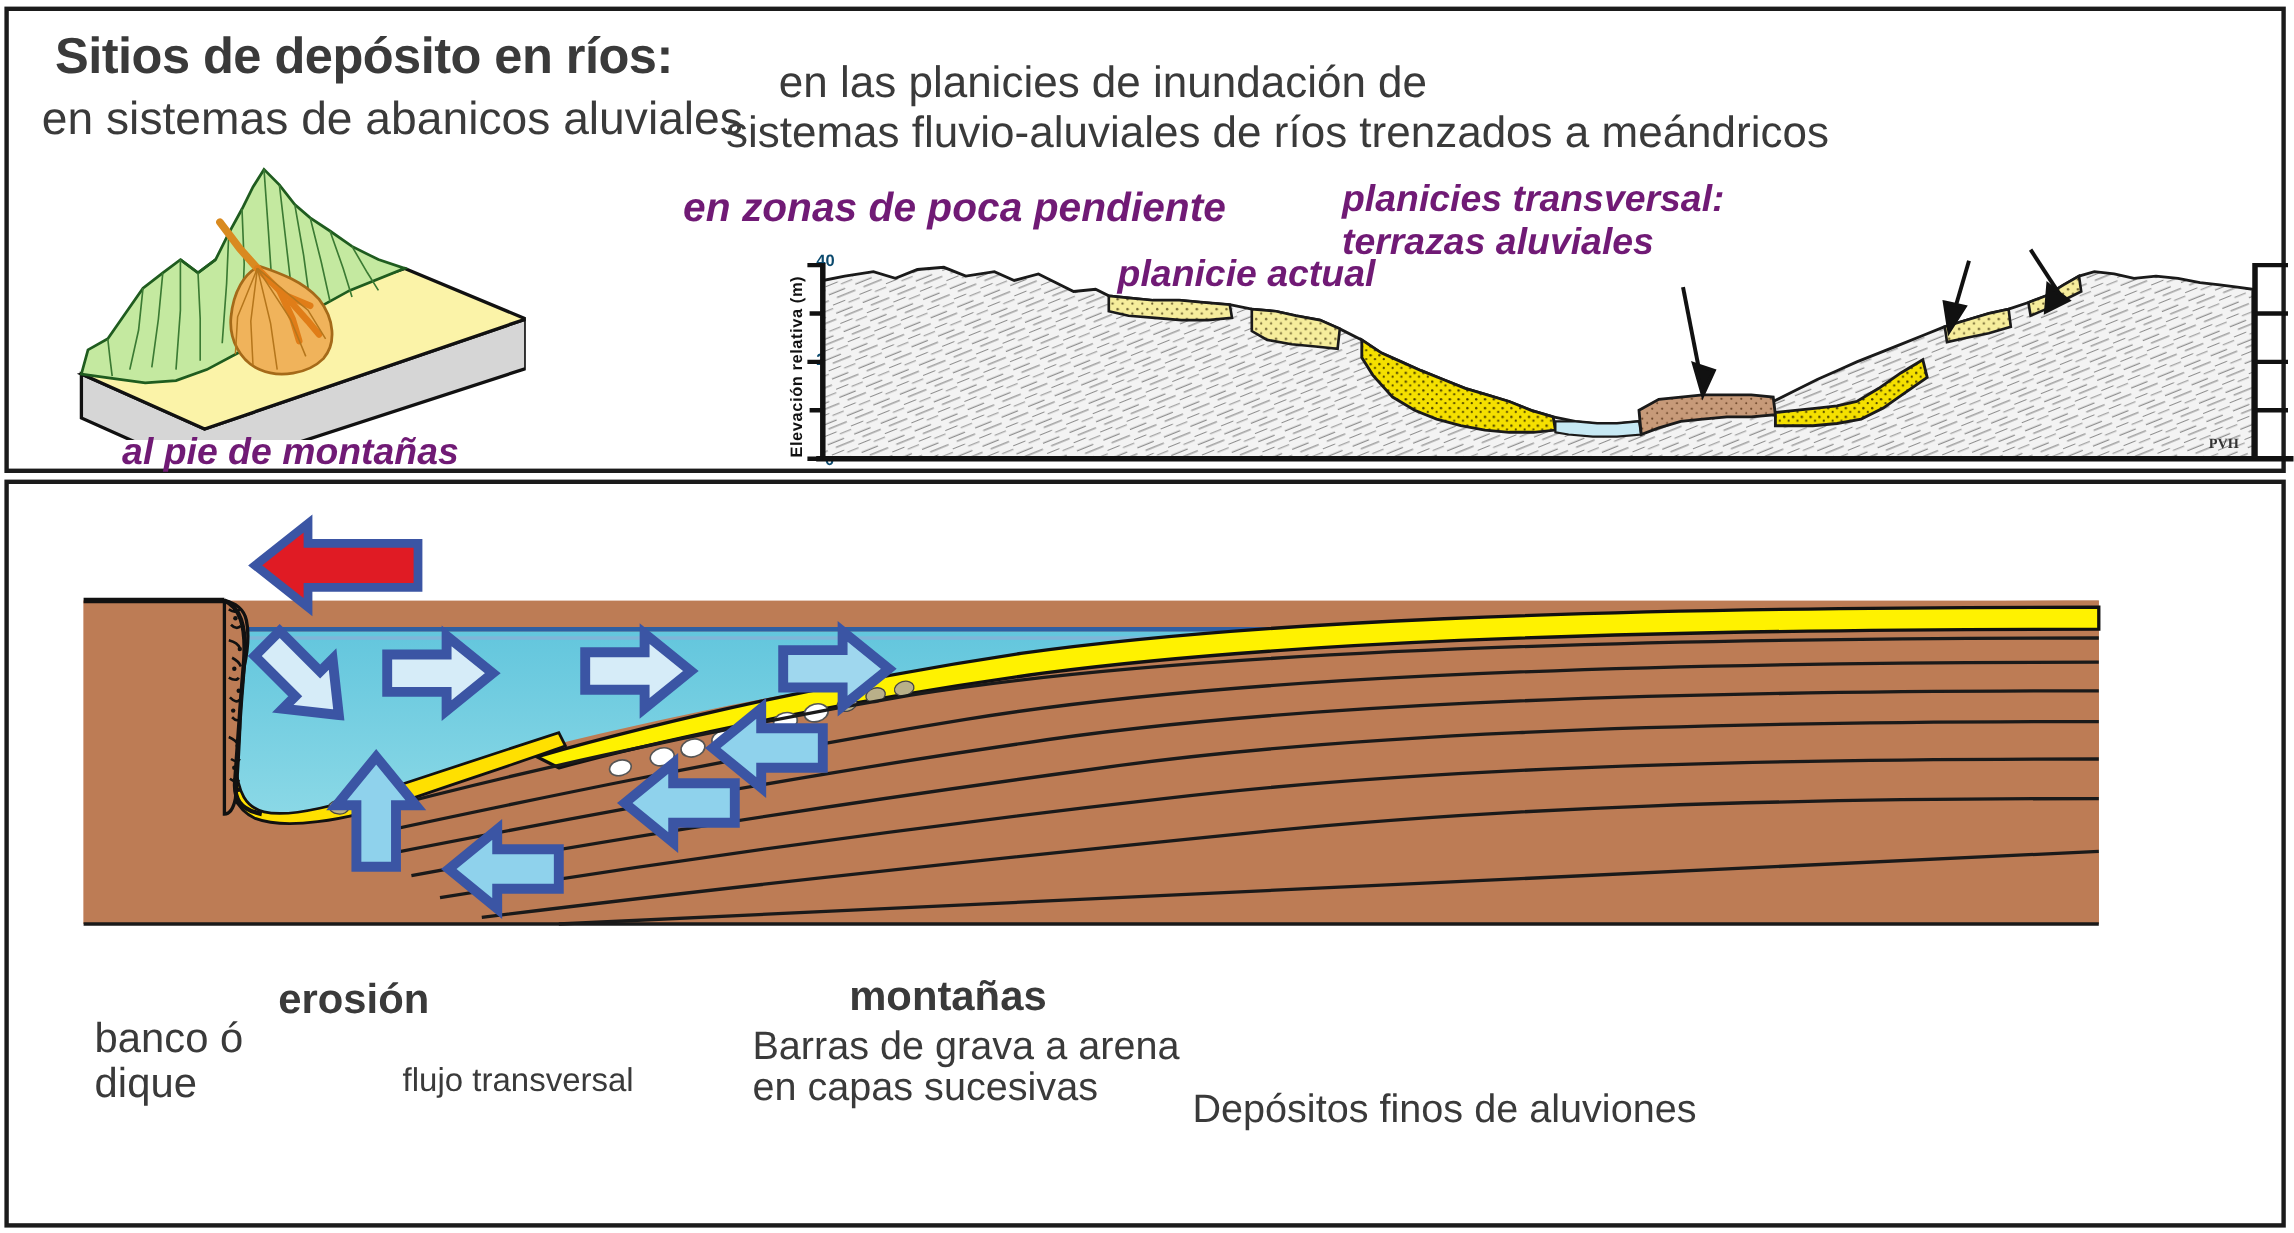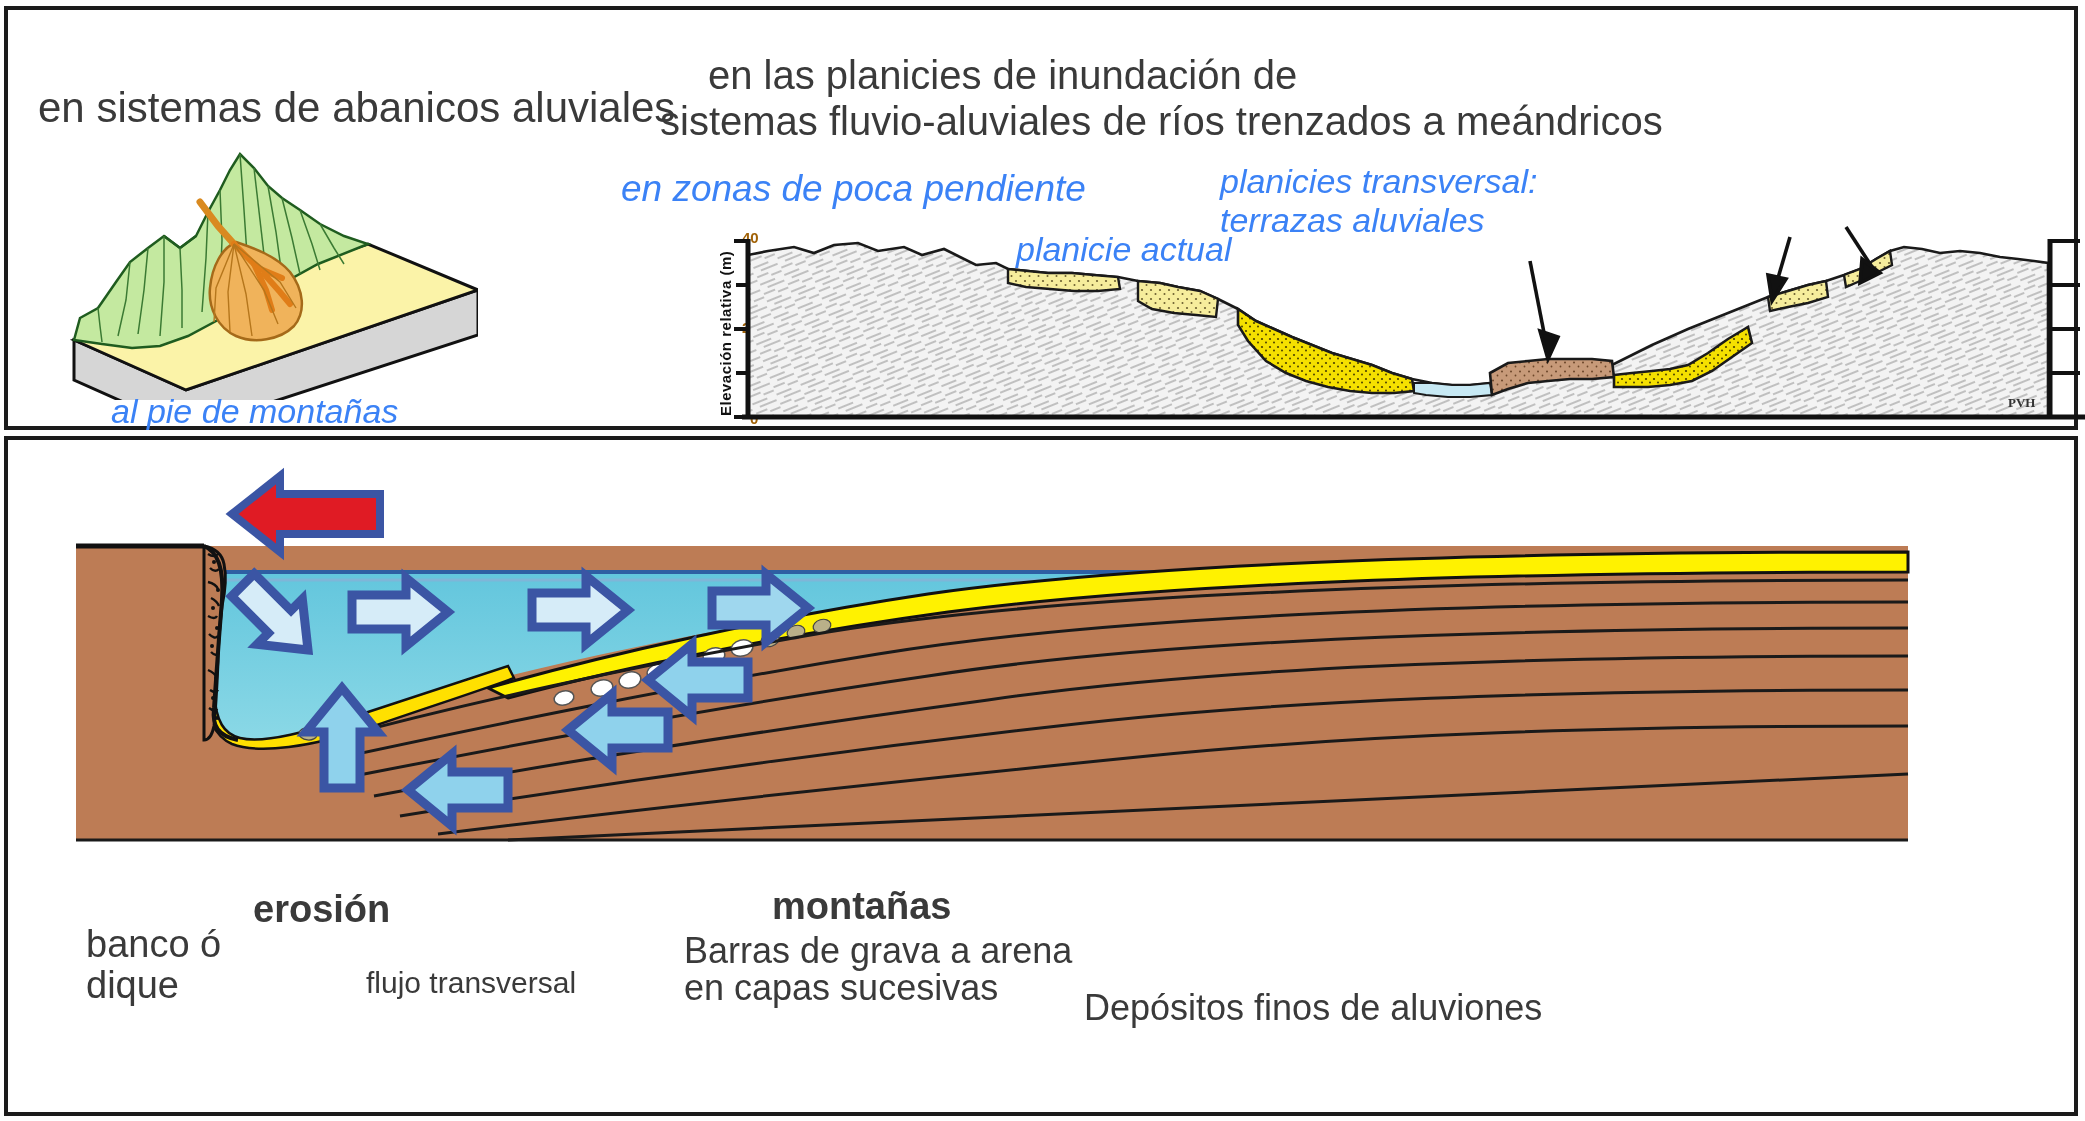--- a/index.html
+++ b/index.html
@@ -9,21 +9,21 @@
 
   
   .panel{position:absolute;border:4px solid #1b1b1b;background:#fff;box-sizing:border-box;}
   #panel-top{left:4px;top:6px;width:2074px;height:424px;}
   #panel-bottom{left:4px;top:436px;width:2074px;height:680px;}
 
   
   .txt{position:absolute;white-space:pre;line-height:1.05;}
   .h-bold{font-weight:bold;color:#3a3a3a;}
   .h-reg{font-weight:normal;color:#3a3a3a;}
-  .h-ital{font-style:italic;font-weight:normal;color:#3b82f6;}
+  .h-ital{font-style:italic;font-weight:bold;color:#701a75;}
 
   #t-title1{left:42px;top:16px;font-size:46px;font-weight:bold;letter-spacing:-.5px;}
   #t-title2{left:30px;top:76px;font-size:42px;}
   #t-flood1{left:700px;top:44px;font-size:40px;}
   #t-flood2{left:652px;top:90px;font-size:40px;}
   #t-slope{left:613px;top:160px;font-size:37px;font-style:italic;}
   #t-terr{left:1212px;top:152px;font-size:34px;font-style:italic;line-height:1.14;}
   #t-planact{left:1008px;top:222px;font-size:34px;font-style:italic;}
   #t-foot{left:103px;top:384px;font-size:34px;font-style:italic;}
 
@@ -37,21 +37,21 @@
 
   
   #fan{position:absolute;left:60px;top:130px;width:410px;height:260px;}
 
   
   #xsec{position:absolute;left:700px;top:215px;width:1380px;height:205px;}
   #ylab{position:absolute;left:706px;top:238px;width:22px;height:170px;
         font-size:15px;font-weight:bold;color:#111;
         writing-mode:vertical-rl;transform:rotate(180deg);
         display:flex;align-items:center;justify-content:center;letter-spacing:.5px;}
-  .ytick{position:absolute;font-size:15px;font-weight:bold;color:#a16207;}
+  .ytick{position:absolute;font-size:15px;font-weight:bold;color:#0c4a6e;}
   #yt40{left:734px;top:219px;}
   #yt20{left:734px;top:309px;}
   #yt0{left:742px;top:400px;}
 
   
   #chan{position:absolute;left:0px;top:0px;width:2074px;height:680px;}
 </style>
 </head>
 <body>
 
@@ -100,20 +100,21 @@
 
       <g stroke="#b5761c" stroke-width="1.4" fill="none">
         <path d="M166,104 L148,148 L146,182"></path>
         <path d="M166,104 L160,152 L162,192"></path>
         <path d="M166,104 L178,154 L184,196"></path>
         <path d="M166,104 L196,150 L210,184"></path>
         <path d="M166,104 L212,142 L228,168"></path>
       </g>
     </svg>
 
+    <div class="txt h-bold" id="t-title1">Sitios de depósito en ríos:</div>
     <div class="txt h-reg" id="t-title2">en sistemas de abanicos aluviales</div>
     <div class="txt h-reg" id="t-flood1">en las planicies de inundación de</div>
     <div class="txt h-reg" id="t-flood2">sistemas fluvio-aluviales de ríos trenzados a meándricos</div>
     <div class="txt h-ital" id="t-slope">en zonas de poca pendiente</div>
     <div class="txt h-ital" id="t-terr">planicies transversal:
 terrazas aluviales</div>
     <div class="txt h-ital" id="t-planact">planicie actual</div>
     <div class="txt h-ital" id="t-foot">al pie de montañas</div>
 
     <div id="ylab">Elevación  relativa (m)</div>

